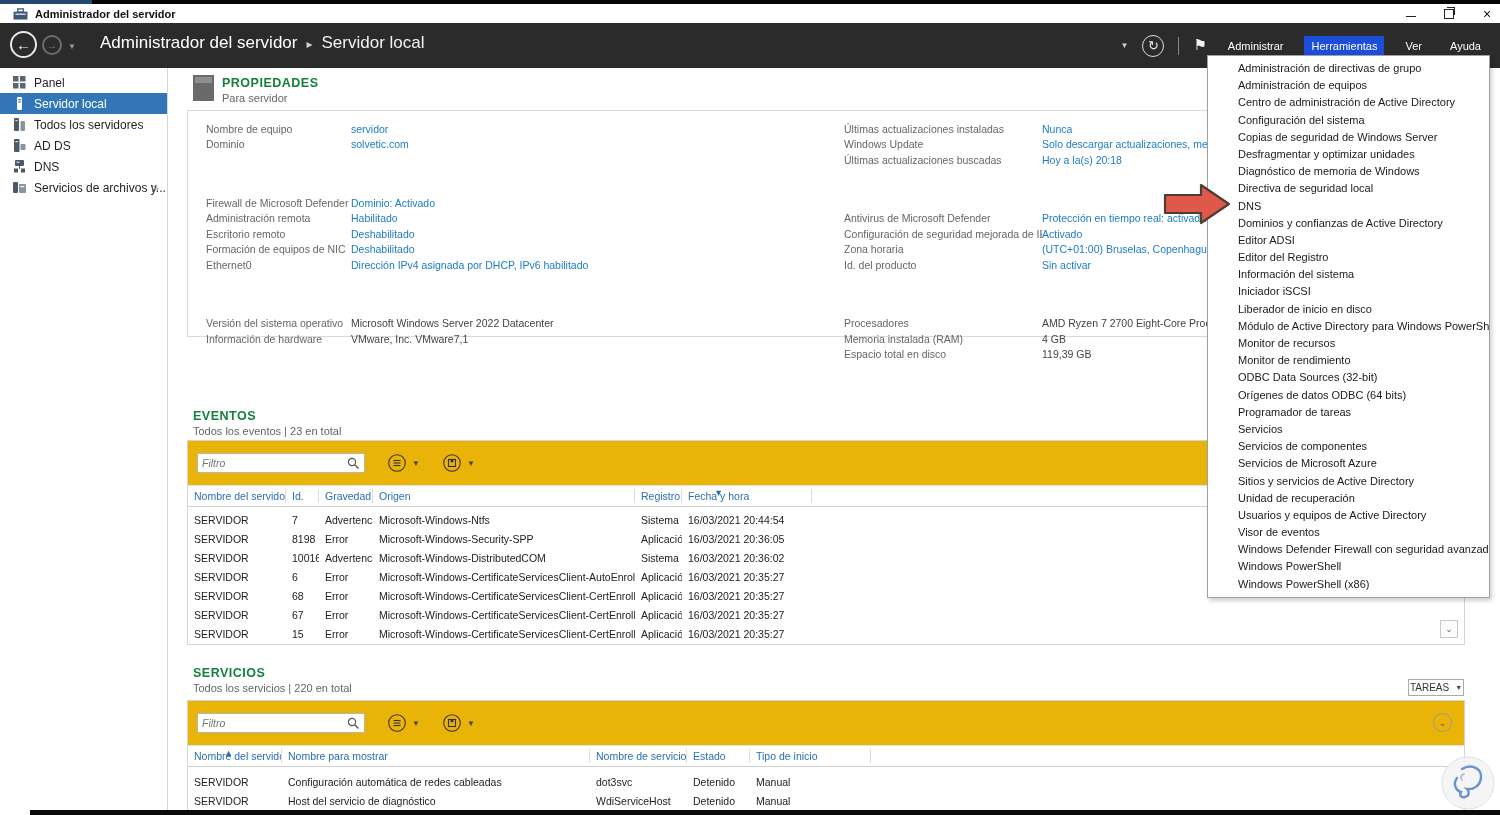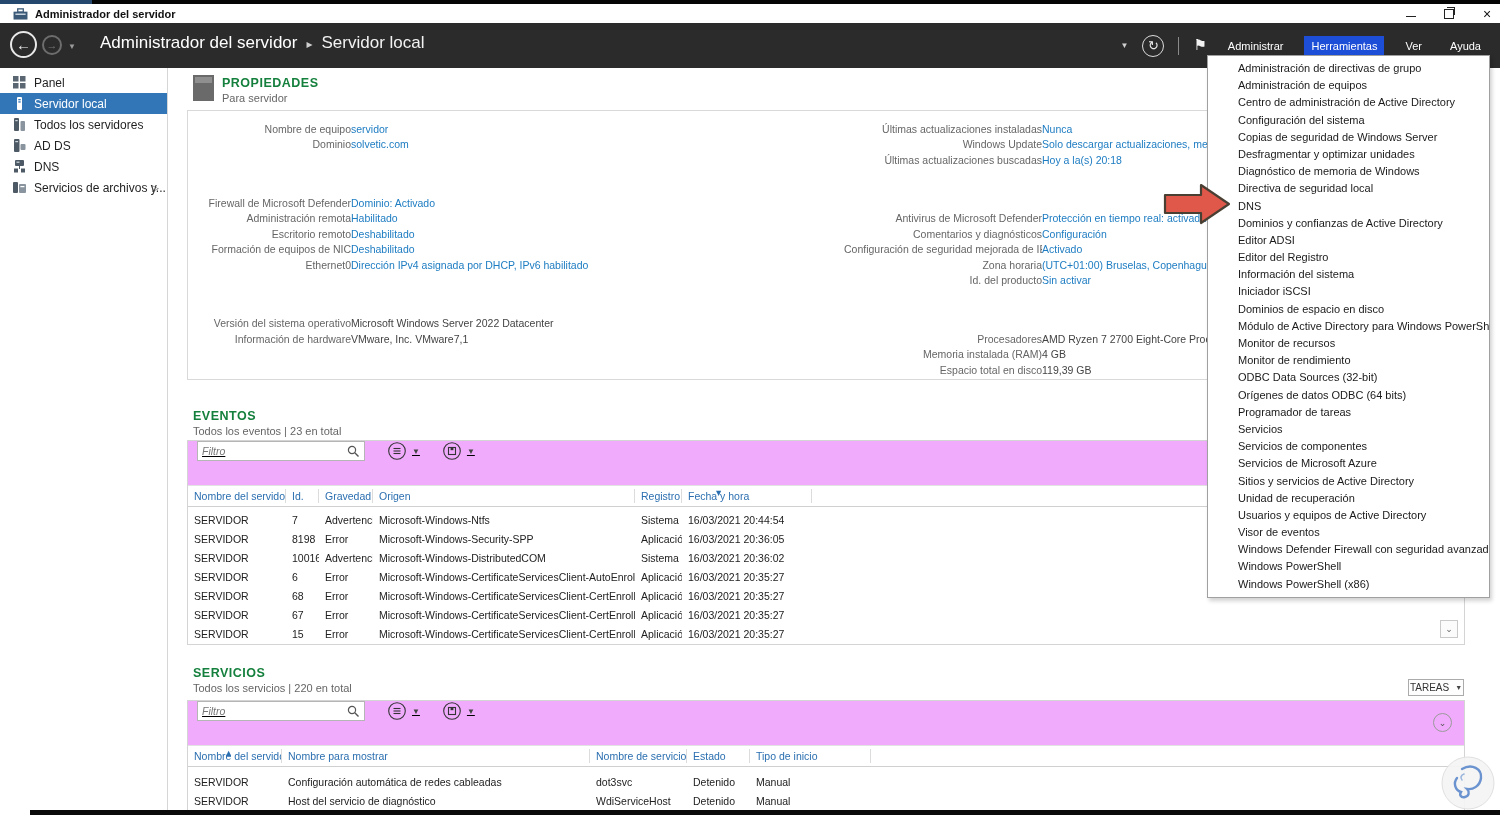--- a/index.html
+++ b/index.html
@@ -44,33 +44,33 @@
   .side-item.selected{background:#3276b8;color:#fff;}
   .sicon{flex:0 0 13px;}
   .side-item .exp{position:absolute;right:8px;font-size:9px;color:#555;}
   
   .main{position:absolute;left:168px;top:68px;right:0;bottom:0;background:#fff;}
   .sec-title{position:absolute;font-size:12.5px;font-weight:700;letter-spacing:.5px;color:#15803d;}
   .sec-sub{position:absolute;font-size:11px;color:#666;}
   
   .prop-tile{position:absolute;left:25px;top:7px;width:21px;height:26px;background:#6a6a6a;}
   .prop-tile::before{content:'';position:absolute;top:2px;left:2px;right:2px;height:6px;background:#8f8f8f;}
-  .props-box{position:absolute;left:19px;top:42px;width:1278px;height:270px;border:1px solid #d9d9d9;background:#fff;box-sizing:border-box;text-align:right;}
+  .props-box{position:absolute;left:19px;top:42px;width:1278px;height:227px;border:1px solid #d9d9d9;background:#fff;box-sizing:border-box;}
   .pcol{position:absolute;top:10px;}
   .pcol.left{left:18px;width:610px;}
   .pcol.right{left:656px;width:615px;}
   .prow{display:flex;height:15.5px;align-items:center;font-size:10.5px;white-space:nowrap;}
   .prow.gap{margin-top:43px;}
   .pcol.left .plabel{flex:0 0 145px;}
   .pcol.right .plabel{flex:0 0 198px;}
   .plabel{color:#666;overflow:hidden;}
   .pvalue{color:#1d7cc2;}
   
   .panel{position:absolute;left:19px;width:1278px;border:1px solid #d4d4d4;background:#fff;box-sizing:border-box;overflow:hidden;}
-  .panel-toolbar{height:44px;background:#f0abfc;border-bottom:1px solid #e2e2e2;display:flex;align-items:flex-start;position:relative;text-decoration:underline;}
+  .panel-toolbar{height:44px;background:#eab308;border-bottom:1px solid #e2e2e2;display:flex;align-items:center;position:relative;}
   .filter-box{margin-left:9px;width:168px;height:20px;background:#fff;border:1px solid #b5b5b5;display:flex;align-items:center;box-sizing:border-box;}
   .filter-box input{flex:1;border:none;outline:none;background:transparent;font-style:italic;font-size:10.5px;color:#333;
                     padding:0 4px;font-family:"Liberation Sans",sans-serif;min-width:0;}
   .icon-btn{display:flex;align-items:center;gap:5px;margin-left:22px;}
   .icon-btn .caret{font-size:8px;color:#444;}
   .hdr-row{display:flex;height:20px;align-items:center;border-bottom:1px solid #d0d0d0;position:relative;}
   .hdr-row span{font-size:10.5px;color:#2b6fb0;padding-left:6px;box-sizing:border-box;white-space:nowrap;overflow:hidden;border-right:1px solid #dcdcdc;height:14px;line-height:14px;}
   .rows{position:relative;}
   .erow,.srow{display:flex;height:19px;align-items:center;}
   .erow span,.srow span{font-size:10.5px;color:#222;padding-left:6px;box-sizing:border-box;white-space:nowrap;overflow:hidden;}
@@ -257,24 +257,20 @@
           </div>
         <div class="prow">
             <span class="plabel">Últimas actualizaciones buscadas</span>
             <span class="pvalue">Hoy a la(s) 20:18</span>
           </div>
         <div class="prow gap">
             <span class="plabel">Antivirus de Microsoft Defender</span>
             <span class="pvalue">Protección en tiempo real: activada</span>
           </div>
         <div class="prow">
-            <span class="plabel">Comentarios y diagnósticos</span>
-            <span class="pvalue">Configuración</span>
-          </div>
-        <div class="prow">
             <span class="plabel">Configuración de seguridad mejorada de IE</span>
             <span class="pvalue">Activado</span>
           </div>
         <div class="prow">
             <span class="plabel">Zona horaria</span>
             <span class="pvalue">(UTC+01:00) Bruselas, Copenhague, Madrid</span>
           </div>
         <div class="prow">
             <span class="plabel">Id. del producto</span>
             <span class="pvalue">Sin activar</span>
@@ -489,21 +485,21 @@
         <li>Copias de seguridad de Windows Server</li>
         <li>Desfragmentar y optimizar unidades</li>
         <li>Diagnóstico de memoria de Windows</li>
         <li>Directiva de seguridad local</li>
         <li>DNS</li>
         <li>Dominios y confianzas de Active Directory</li>
         <li>Editor ADSI</li>
         <li>Editor del Registro</li>
         <li>Información del sistema</li>
         <li>Iniciador iSCSI</li>
-        <li>Dominios de espacio en disco</li>
+        <li>Liberador de inicio en disco</li>
         <li>Módulo de Active Directory para Windows PowerShell</li>
         <li>Monitor de recursos</li>
         <li>Monitor de rendimiento</li>
         <li>ODBC Data Sources (32-bit)</li>
         <li>Orígenes de datos ODBC (64 bits)</li>
         <li>Programador de tareas</li>
         <li>Servicios</li>
         <li>Servicios de componentes</li>
         <li>Servicios de Microsoft Azure</li>
         <li>Sitios y servicios de Active Directory</li>

